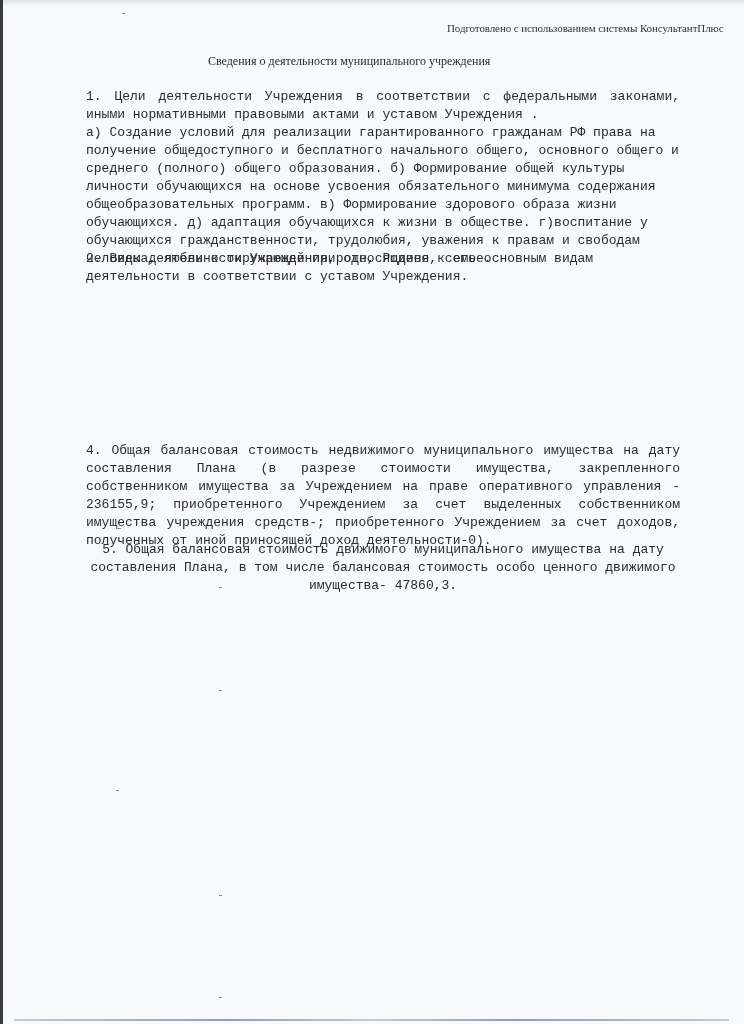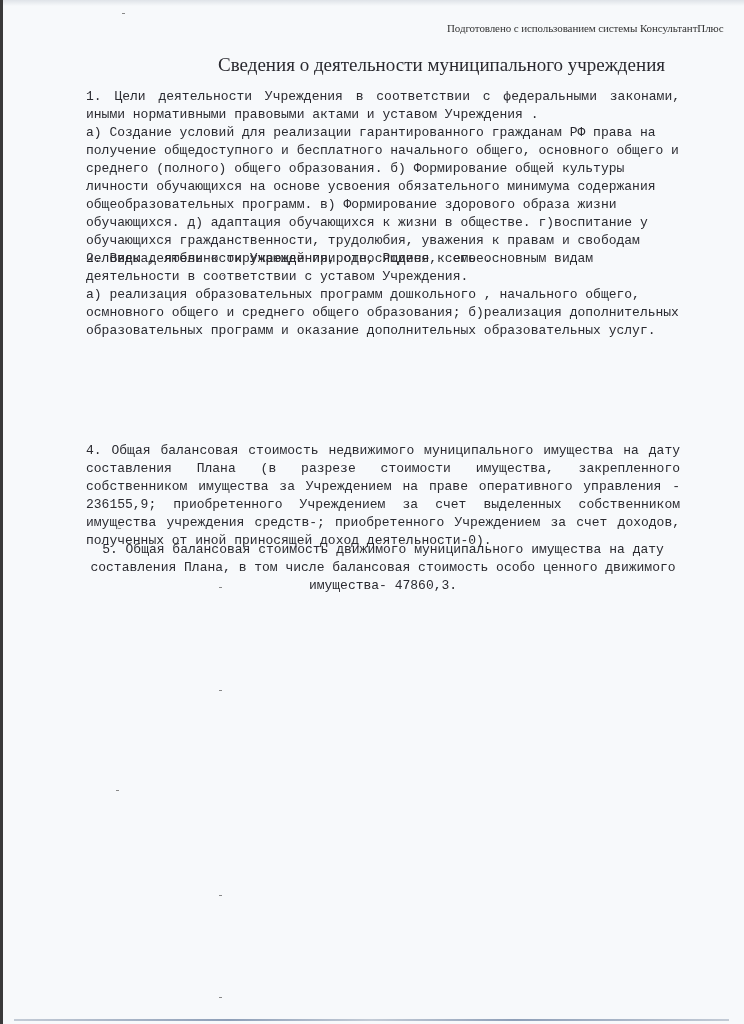--- a/index.html
+++ b/index.html
@@ -21,22 +21,22 @@
     .scan-bottom-line {
       position: absolute; left: 14px; top: 1019px; width: 715px; height: 2px;
       background: linear-gradient(90deg, #c3cbd6, #8e9fb8 30%, #c3cbd6 50%, #8e9fb8 70%, #c3cbd6);
     }
     .header-note {
       position: absolute; left: 447px; top: 22px;
       font-size: 11px; color: #333;
       letter-spacing: -0.1px;
     }
     .doc-title {
-      position: absolute; left: 218px; top: 54px;
-      font-size: 19px; color: #2a2a30;
+      position: absolute; left: 208px; top: 54px;
+      font-size: 12px; color: #2a2a30;
     }
     .section {
       position: absolute; left: 86px; width: 594px;
       font-size: 13px; line-height: 18px; font-family: Liberation Mono, monospace;
     }
     .section p { margin: 0; }
     .justify { text-align: justify; text-align-last: left; }
     .s1 { top: 88px; }
     .s2 { top: 250px; }
     .s3 { top: 347px; }
@@ -57,21 +57,20 @@
 
 <div class="doc-title">Сведения о деятельности муниципального учреждения</div>
 
 <div class="section s1 justify">
   <p>1. Цели деятельности Учреждения в соответствии с федеральными законами, иными нормативными правовыми актами и уставом Учреждения .</p>
   <p style="text-align:left">а) Создание условий для реализации гарантированного гражданам РФ права на получение общедоступного и бесплатного начального общего, основного общего и среднего (полного) общего образования. б) Формирование общей культуры личности обучающихся на основе усвоения обязательного минимума содержания общеобразовательных программ. в) Формирование здорового образа жизни обучающихся. д) адаптация обучающихся к жизни в обществе. г)воспитание у обучающихся гражданственности, трудолюбия, уважения к правам и свободам человека, любви к окружающей природе, Родине, семье.</p>
 </div>
 
 <div class="section s2">
   <p>2. Виды деятельности Учреждения, относящиеся к его основным видам деятельности в соответствии с уставом Учреждения.</p>
-  <p>а) реализация образовательных программ дошкольного , начального общего, осмновного общего и среднего общего образования; б)реализация дополнительных образовательных программ и оказание дополнительных образовательных услуг.</p>
 </div>
 
 <div class="section s3 justify">
 </div>
 
 <div class="section s4 justify">
   <p>4. Общая балансовая стоимость недвижимого муниципального имущества на дату составления Плана (в разрезе стоимости имущества, закрепленного собственником имущества за Учреждением на праве оперативного управления - 236155,9; приобретенного Учреждением за счет выделенных собственником имущества учреждения средств-; приобретенного Учреждением за счет доходов, полученных от иной приносящей доход деятельности-0).</p>
 </div>
 
 <div class="section s5">

